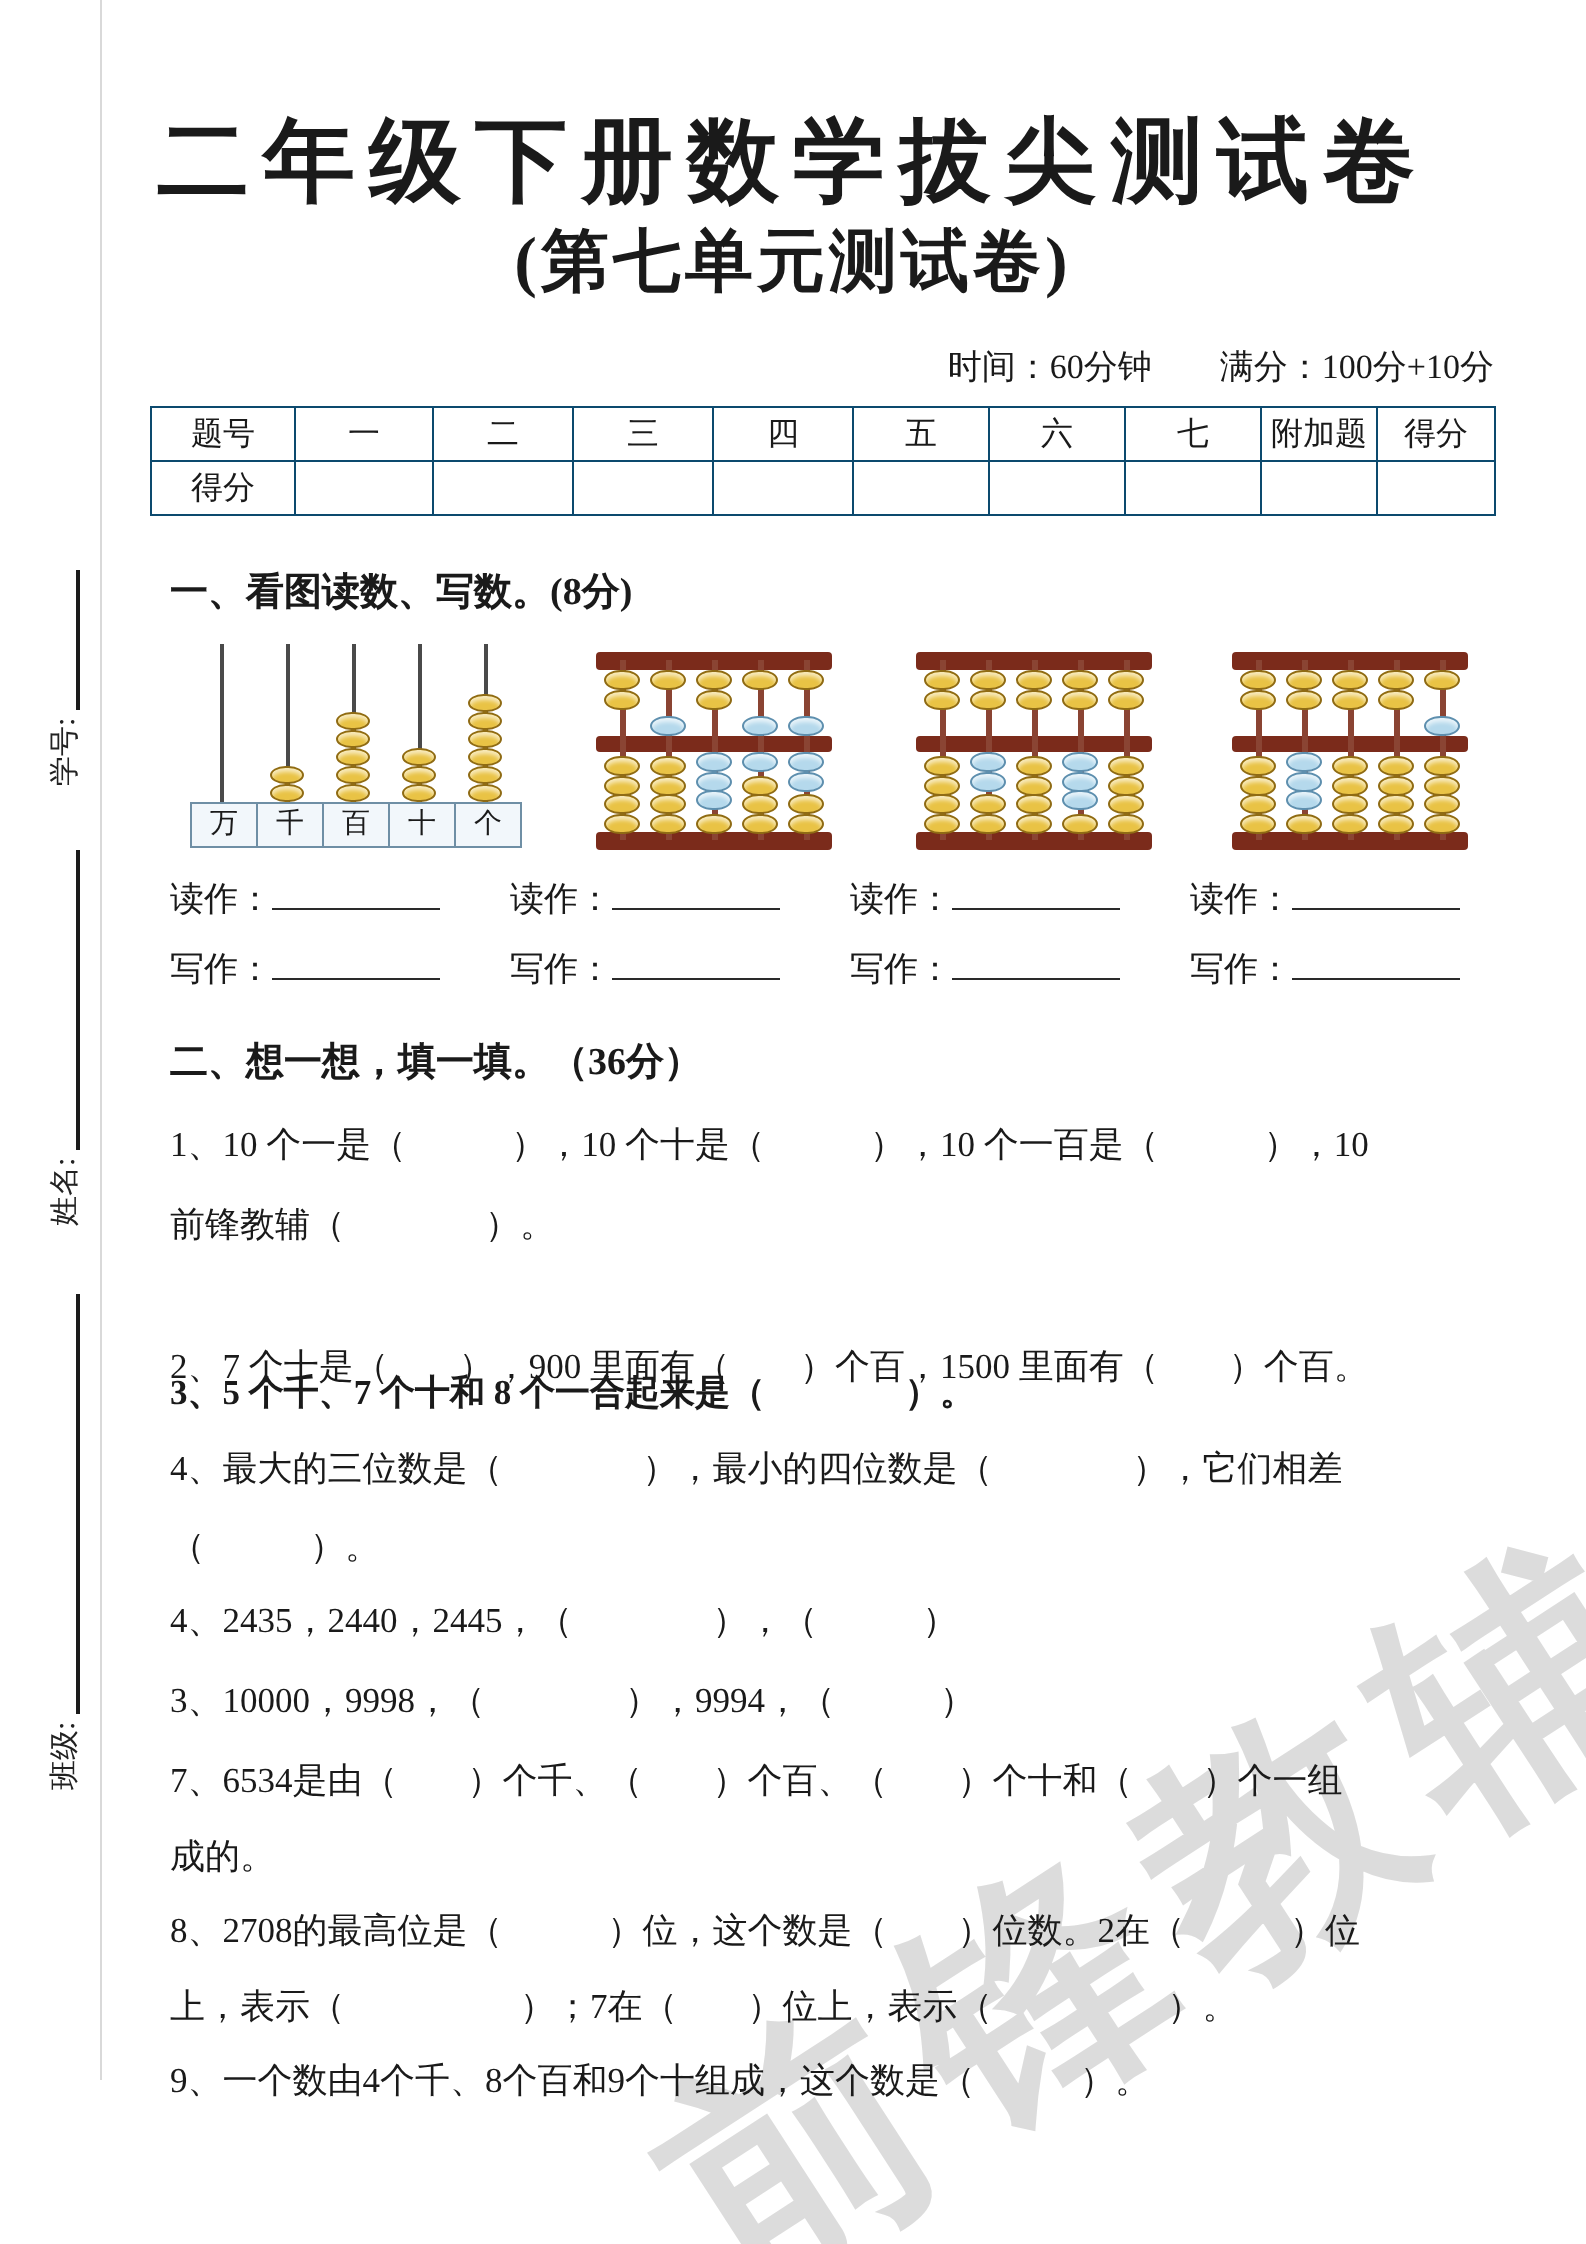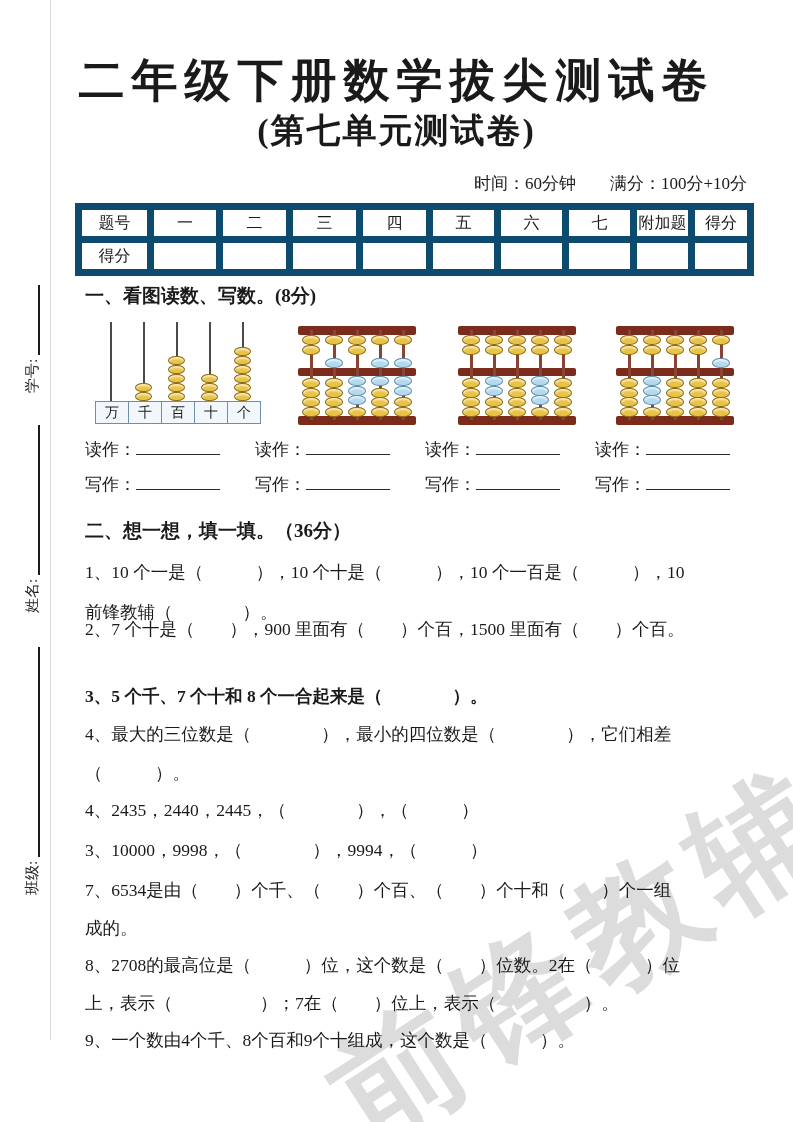--- a/index.html
+++ b/index.html
@@ -21,21 +21,21 @@
   .w70{width:70px;} .w150{width:150px;} .w210{width:210px;}
   
   .title{position:absolute;left:0;top:50px;width:100%;text-align:center;font-size:46px;
          font-weight:bold;letter-spacing:7px;white-space:nowrap;}
   .subtitle{position:absolute;left:0;top:108px;width:100%;text-align:center;font-size:34px;
             font-weight:bold;letter-spacing:2px;}
   .meta{position:absolute;right:46px;top:172px;font-size:17px;white-space:pre;}
   
   .score-table-wrap{position:absolute;left:75px;top:203px;width:672px;}
   table.score{border-collapse:collapse;table-layout:fixed;width:672px;}
-  table.score td{border:7px solid #0c4a6e;height:26px;text-align:center;font-size:16px;
+  table.score td{border:1px solid #0c4a6e;height:26px;text-align:center;font-size:16px;
                  padding:0;overflow:hidden;}
   
   .sec-heading{position:absolute;left:85px;font-size:19px;font-weight:bold;white-space:pre;}
   .q{position:absolute;left:85px;font-size:17.5px;white-space:pre;}
   
   .ans{position:absolute;font-size:17px;white-space:nowrap;}
   .ans .blank{display:inline-block;width:84px;height:14px;border-bottom:1.5px solid #2a2a2a;}
   
   .counter{position:absolute;left:92px;top:320px;width:172px;height:106px;}
   .counter .rod{position:absolute;width:2px;background:#4a4a4a;top:2px;}
@@ -283,21 +283,21 @@
     <div class="ans" style="left:595px;top:438px"><span>读作：</span><span class="blank"></span></div>
     <div class="ans" style="left:85px;top:473px"><span>写作：</span><span class="blank"></span></div>
     <div class="ans" style="left:255px;top:473px"><span>写作：</span><span class="blank"></span></div>
     <div class="ans" style="left:425px;top:473px"><span>写作：</span><span class="blank"></span></div>
     <div class="ans" style="left:595px;top:473px"><span>写作：</span><span class="blank"></span></div>
 
     <div class="sec-heading" style="top:518px">二、想一想，填一填。（36分）</div>
     <div id="questions">
         <div class="q" style="top: 560px;">1、10 个一是（　　　），10 个十是（　　　），10 个一百是（　　　），10</div>
         <div class="q" style="top: 600px;">前锋教辅（　　　　）。</div>
-        <div class="q" style="top: 617px;">2、7 个十是（　　），900 里面有（　　）个百，1500 里面有（　　）个百。</div>
+        <div class="q" style="top: 671px;">2、7 个十是（　　），900 里面有（　　）个百，1500 里面有（　　）个百。</div>
         <div class="q" style="top: 684px; font-weight: bold;">3、5 个千、7 个十和 8 个一合起来是（　　　　）。</div>
         <div class="q" style="top: 722px;">4、最大的三位数是（　　　　），最小的四位数是（　　　　），它们相差</div>
         <div class="q" style="top: 761px;">（　　　）。</div>
         <div class="q" style="top: 798px;">4、2435，2440，2445，（　　　　），（　　　）</div>
         <div class="q" style="top: 838px;">3、10000，9998，（　　　　），9994，（　　　）</div>
         <div class="q" style="top: 878px;">7、6534是由（　　）个千、（　　）个百、（　　）个十和（　　）个一组</div>
         <div class="q" style="top: 916px;">成的。</div>
         <div class="q" style="top: 953px;">8、2708的最高位是（　　　）位，这个数是（　　）位数。2在（　　　）位</div>
         <div class="q" style="top: 991px;">上，表示（　　　　　）；7在（　　）位上，表示（　　　　　）。</div>
         <div class="q" style="top: 1028px;">9、一个数由4个千、8个百和9个十组成，这个数是（　　　）。</div>

